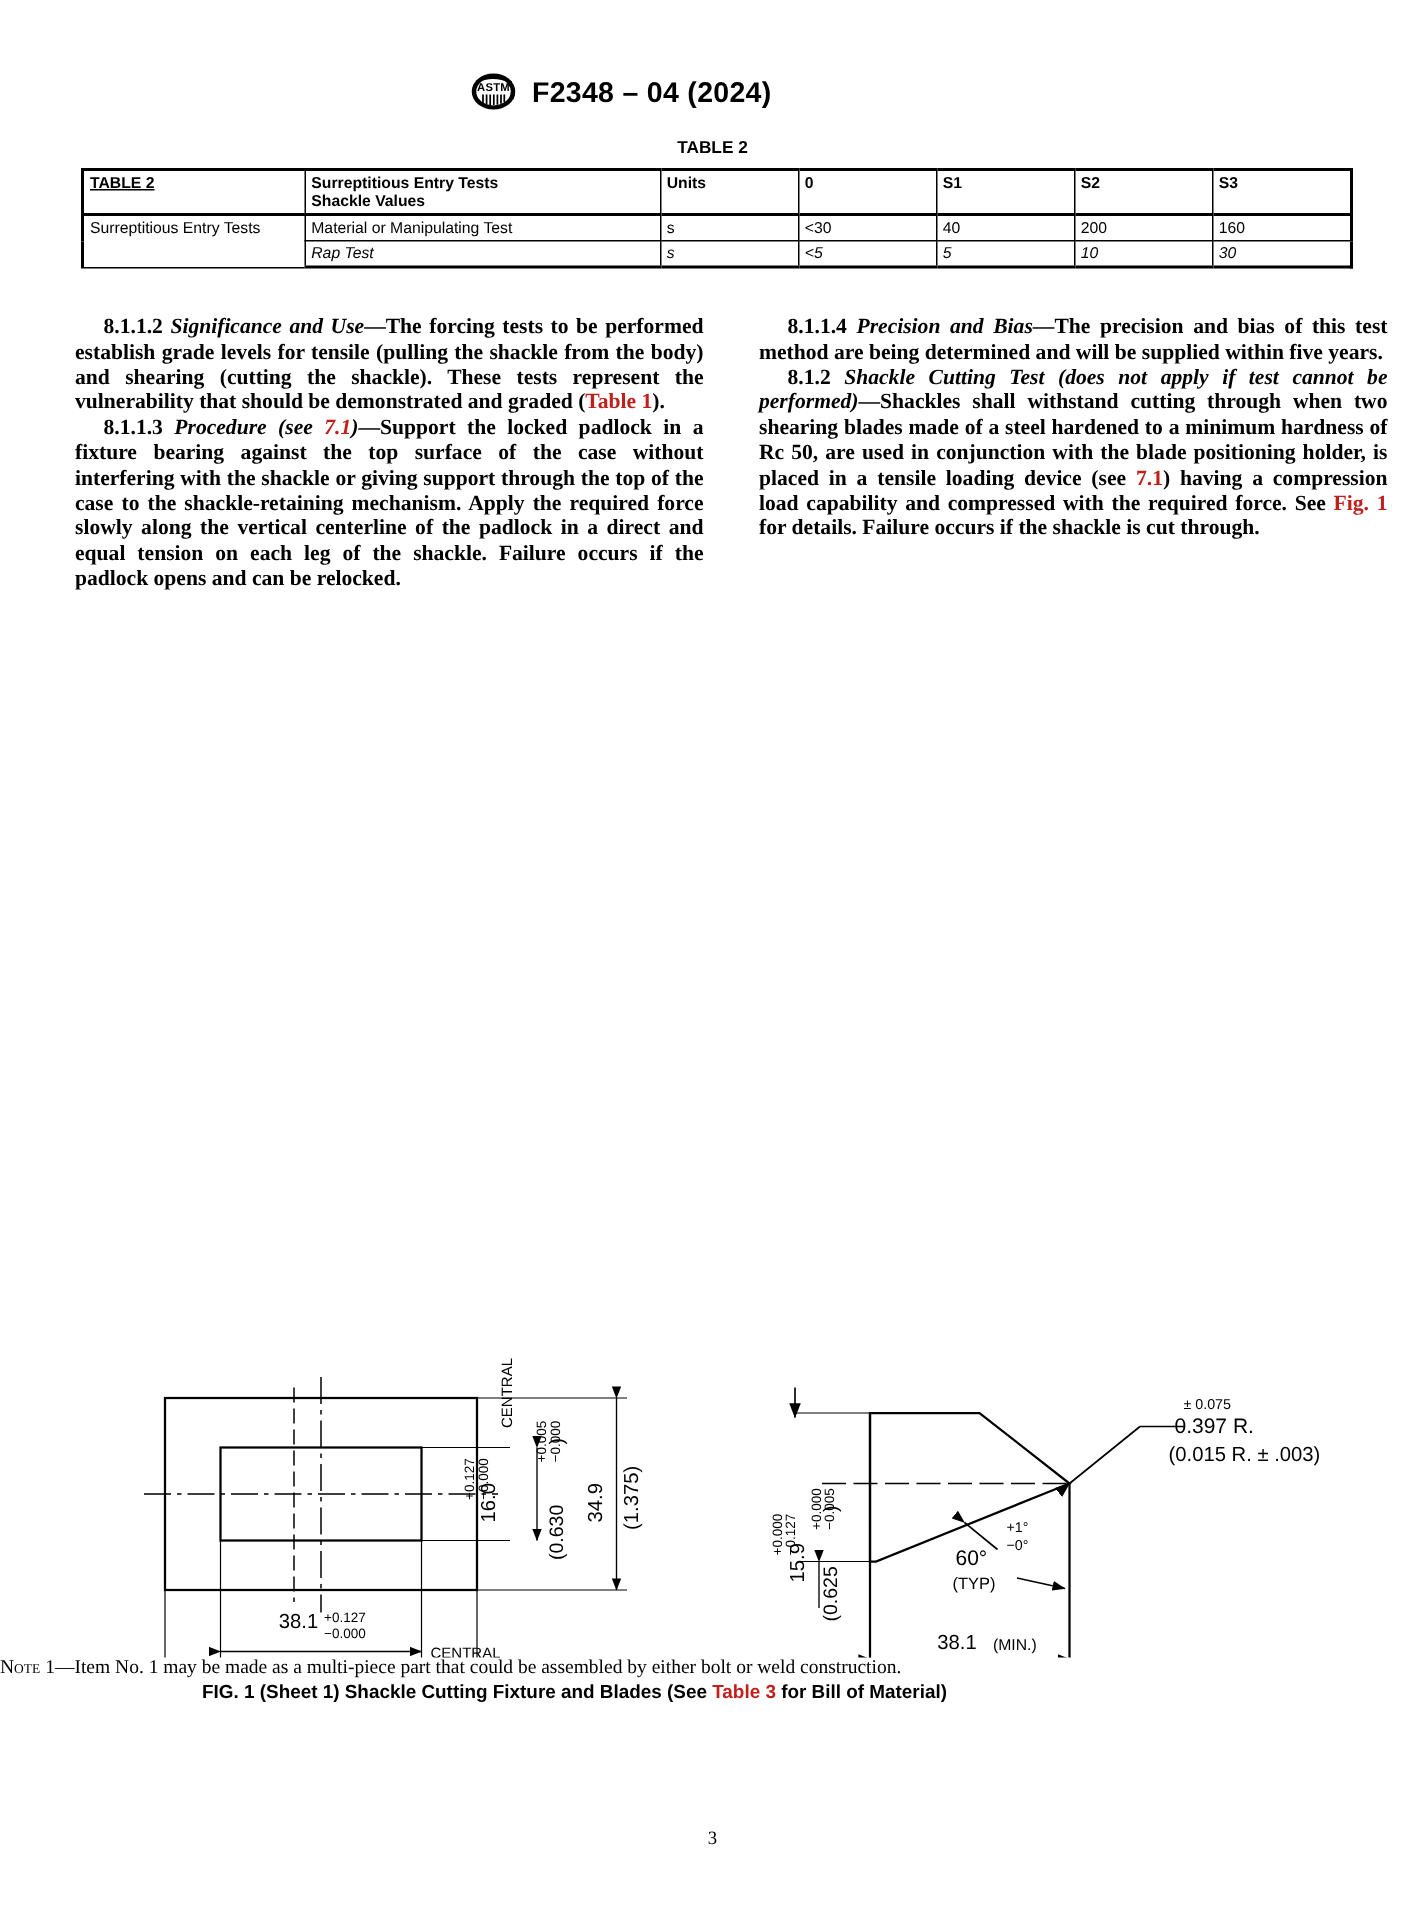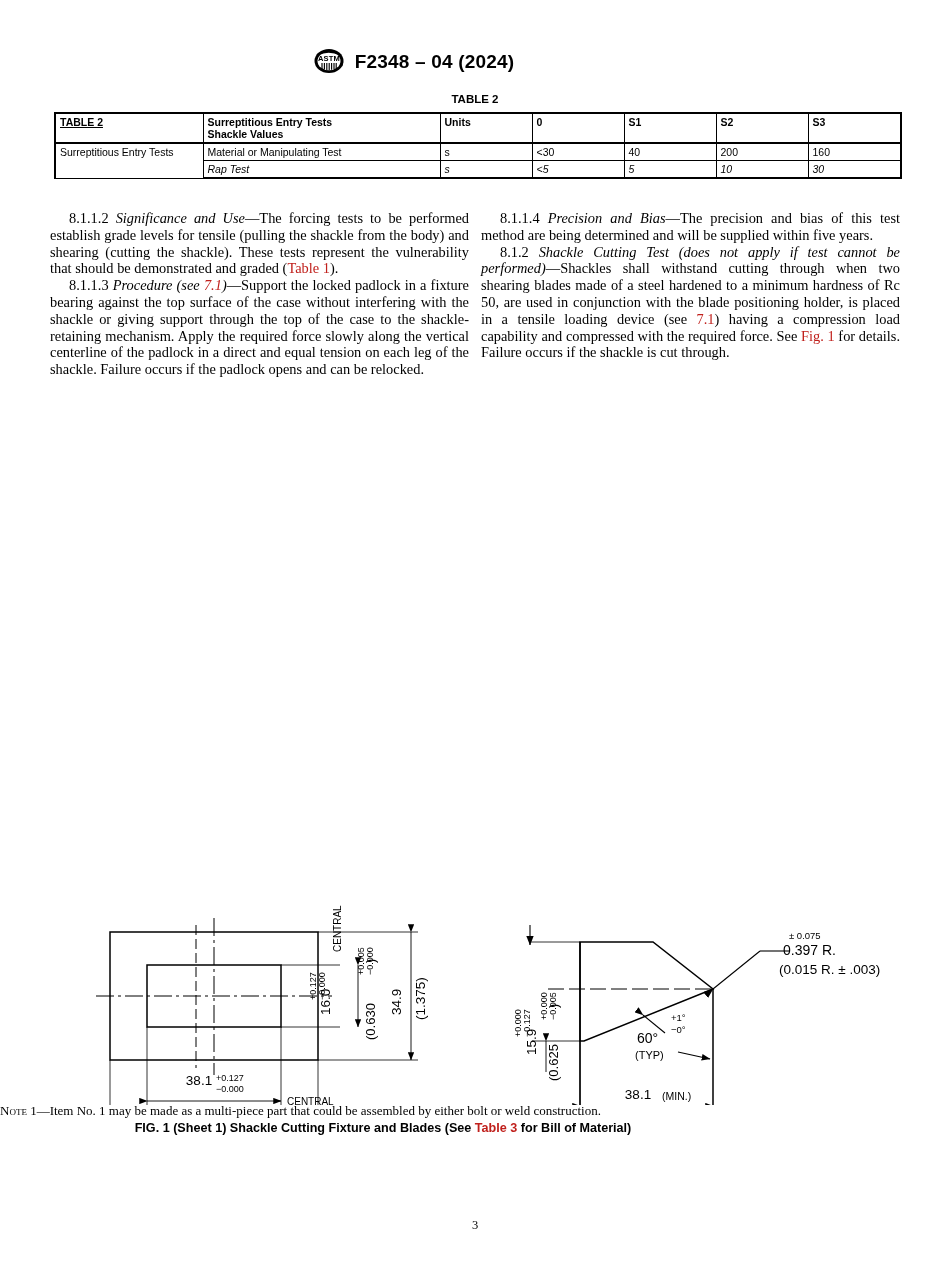--- a/index.html
+++ b/index.html
@@ -75,23 +75,24 @@
   }
 
   
   .text-col {
     position: absolute;
     top: 210px;
     width: 419px;
     font-size: 14.4px;
     line-height: 16.8px;
     text-align: justify;
+    font-weight: bold;
   }
   #col-left  { left: 50px; }
-  #col-right { left: 481px; }
+  #col-right { left: 506px; }
   .text-col p {
     margin: 0;
     text-indent: 19px;
   }
   .ital { font-style: italic; }
   .xref { color: #c0201c; }
 
   
   #figure-area {
     position: absolute;

